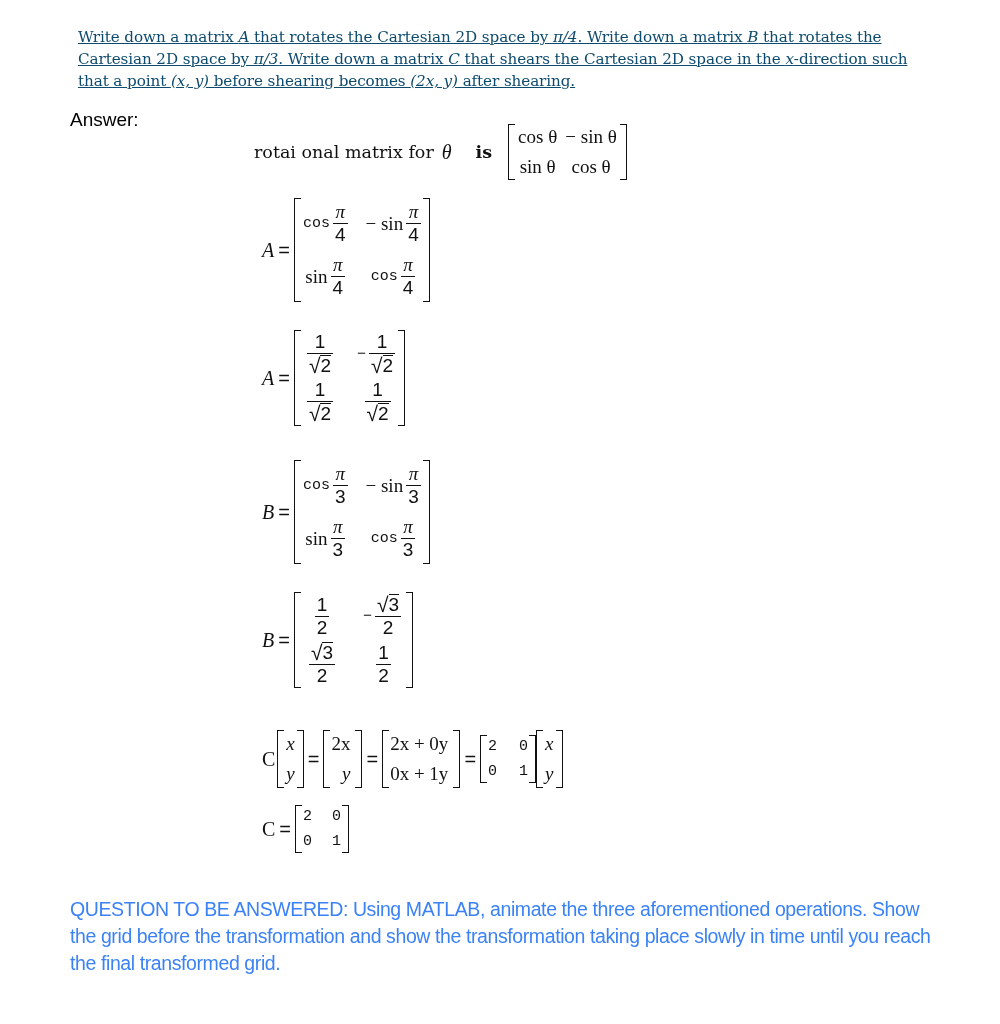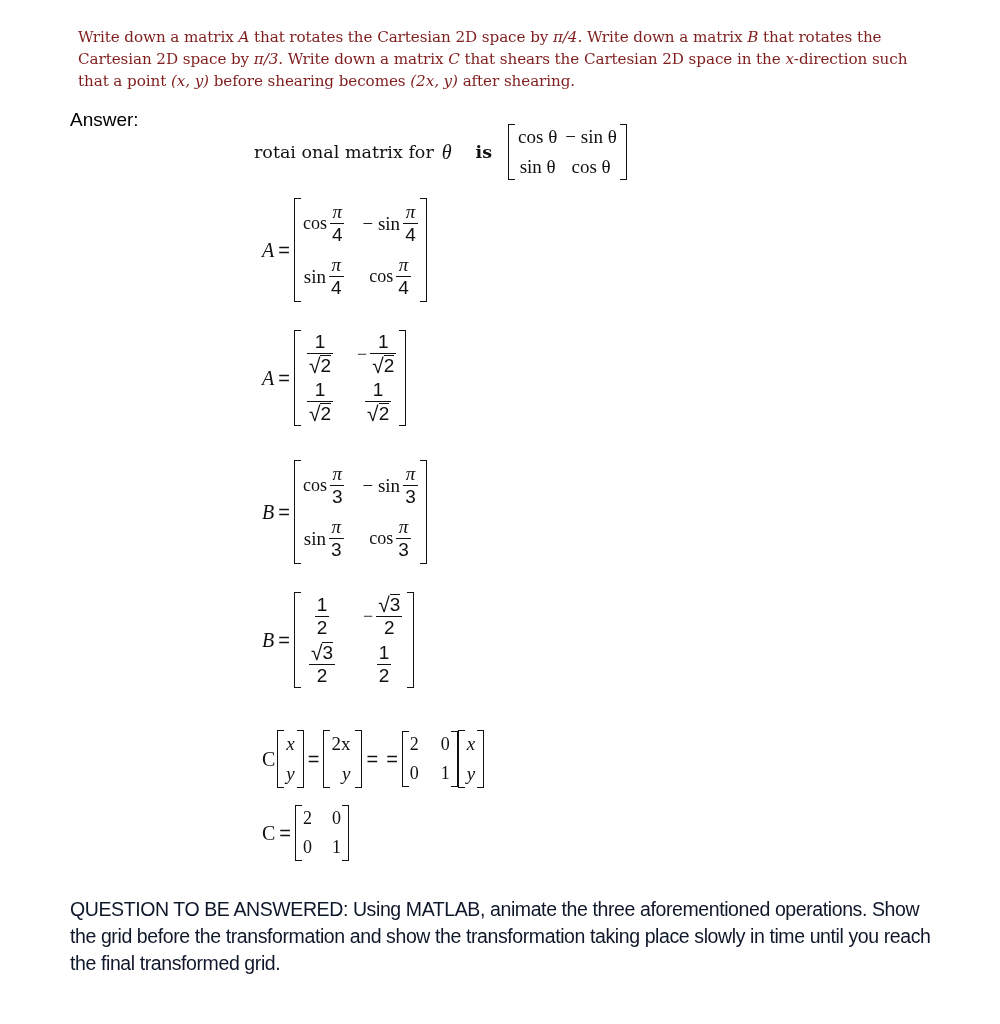--- a/index.html
+++ b/index.html
@@ -1,48 +1,49 @@
 <!DOCTYPE html>
 <html><head>
 <meta charset="utf-8">
 <style>
   html, body { margin: 0; padding: 0; background: #ffffff; }
   body { width: 1000px; height: 1024px; position: relative; overflow: hidden; color: #111; }
   .problem {
     position: absolute; left: 78px; top: 26px; width: 830px;
-    font-family: "DejaVu Serif", serif; font-size: 15.2px; line-height: 22px; color: #7f1d1d;
+    font-family: "DejaVu Serif", serif; font-size: 15.2px; line-height: 22px; color: #0c4a6e;
     letter-spacing: -0.1px;
+    text-decoration: underline;
   }
   .problem i { font-style: italic; }
   .answer-label {
     position: absolute; left: 70px; top: 109px;
     font-family: "Liberation Sans", sans-serif; font-size: 19px; color: #000000;
   }
   .question {
     position: absolute; left: 70px; top: 896px; width: 880px;
-    font-family: "Liberation Sans", sans-serif; font-size: 19.5px; line-height: 27px; color: #0f172a;
+    font-family: "Liberation Sans", sans-serif; font-size: 19.5px; line-height: 27px; color: #3b82f6;
     letter-spacing: -0.4px;
   }
   .math { position: absolute; font-family: "Liberation Serif", serif; color: #111; }
   .mi { font-style: italic; }
   .mrow { display: flex; align-items: center; }
   .bracket-mat { position: relative; display: inline-flex; align-items: center; padding: 0 8px; }
   .bracket-mat::before, .bracket-mat::after {
     content: ""; position: absolute; top: 0; bottom: 0; width: 6px;
     border-top: 1.6px solid #111; border-bottom: 1.6px solid #111;
   }
   .bracket-mat::before { left: 0; border-left: 1.6px solid #111; }
   .bracket-mat::after { right: 0; border-right: 1.6px solid #111; }
   .grid2 { display: grid; grid-template-columns: auto auto; column-gap: 26px; row-gap: 4px; align-items: center; }
   .cell { display: flex; align-items: center; justify-content: center; white-space: nowrap; }
   .frac { display: inline-flex; flex-direction: column; align-items: center; margin-left: 3px; }
   .frac .num, .frac .den { font-family: "Liberation Sans", sans-serif; font-size: 19px; line-height: 20px; padding: 0 2px; }
   .frac .num.pi { font-family: "Liberation Serif", serif; font-style: italic; }
   .frac .bar { align-self: stretch; border-top: 1.4px solid #111; margin: 1px 0; }
-  .fn { font-family: Liberation Serif, serif; font-size: 18px; }
+  .fn { font-family: Liberation Mono, monospace; font-size: 15px; }
   .fnserif { font-family: "Liberation Serif", serif; font-size: 19px; }
   .sqrt { display: inline-flex; align-items: flex-end; }
   .sqrt .rad { font-size: 21px; line-height: 20px; }
   .sqrt .arg { border-top: 1.4px solid #111; line-height: 20px; }
   .eq { font-family: "Liberation Sans", sans-serif; font-size: 20px; margin: 0 4px; }
   .lhs { font-family: "Liberation Serif", serif; font-style: italic; font-size: 20px; }
   .colvec { display: flex; flex-direction: column; align-items: center; row-gap: 8px; }
 </style>
 </head>
 <body>
@@ -252,20 +253,26 @@
     </span>
   </span>
   <span class="eq">=</span>
   <span class="bracket-mat" style="padding:3px 12px 3px 8px;">
     <span class="colvec" style="align-items:flex-end;">
       <span class="fnserif">2x</span>
       <span class="mi fnserif">y</span>
     </span>
   </span>
   <span class="eq">=</span>
+  <span class="bracket-mat" style="padding:3px 12px 3px 8px;">
+    <span class="colvec" style="align-items:flex-start;">
+      <span class="fnserif">2x + 0y</span>
+      <span class="fnserif">0x + 1y</span>
+    </span>
+  </span>
   <span class="eq">=</span>
   <span class="bracket-mat" style="padding:3px 8px;">
     <span class="grid2" style="column-gap:22px; row-gap:8px;">
       <span class="cell fn">2</span>
       <span class="cell fn">0</span>
       <span class="cell fn">0</span>
       <span class="cell fn">1</span>
     </span>
   </span>
   <span class="bracket-mat" style="padding:3px 9px;">

